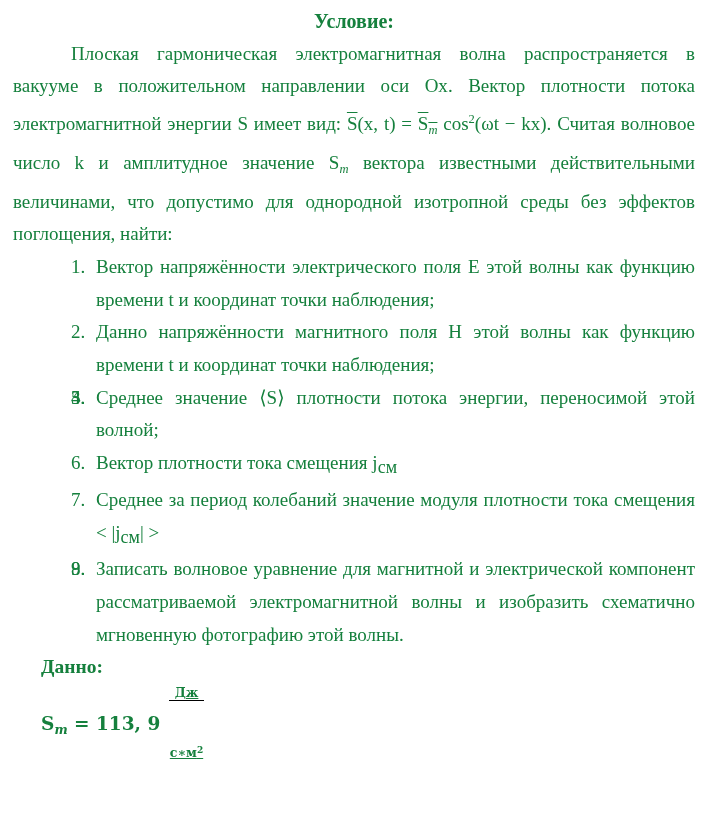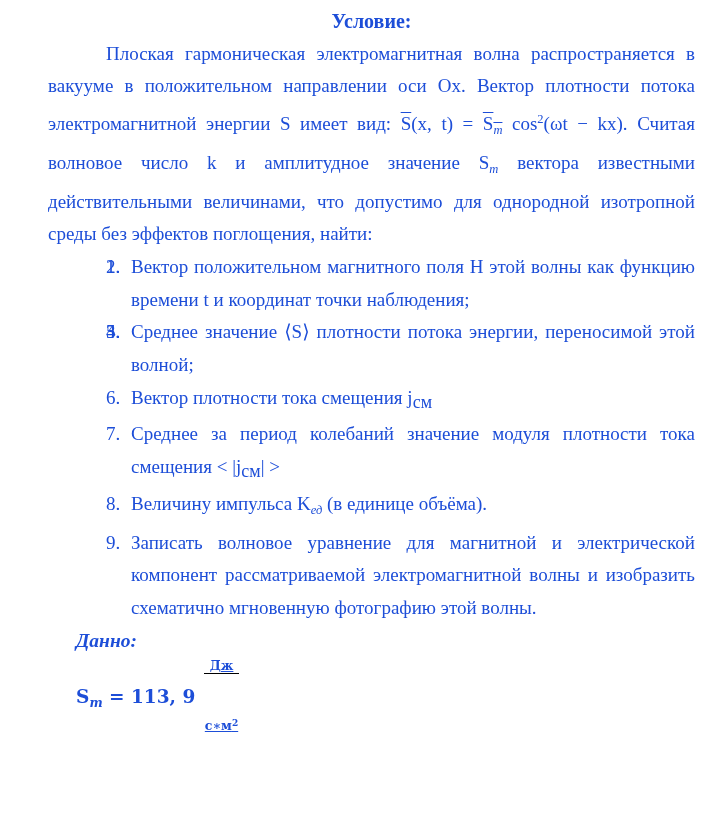--- a/index.html
+++ b/index.html
@@ -9,25 +9,25 @@
   }
   body {
     width: 726px;
     height: 833px;
     overflow: hidden;
   }
   .page {
     box-sizing: border-box;
     width: 726px;
     height: 833px;
-    padding: 5px 31px 0 48px;
+    padding: 5px 31px 0 13px;
     font-family: "Liberation Serif", serif;
     font-size: 19px;
     line-height: 32.7px;
-    color: #1d4ed8;
+    color: #15803d;
     background: #ffffff;
   }
   .title {
     text-align: center;
     font-weight: bold;
     font-size: 20px;
   }
   .intro {
     margin: 0;
     text-align: justify;
@@ -52,21 +52,20 @@
   .st-i   { }
   .st-sub  { font-size: 18px; vertical-align: -4px; }
   .st-subi { font-size: 12.5px; vertical-align: -4px; font-style: italic; }
   .st-sup  { font-size: 12.5px; vertical-align: 7px; }
   .st-over { text-decoration: overline; text-decoration-thickness: 1px; }
   
   .given-label {
     margin-left: 28px;
     font-weight: bold;
     font-size: 19.5px;
-    font-style: italic;
   }
   .given-line {
     margin-left: 28px;
     font-family: "DejaVu Serif", serif;
     font-weight: bold;
     font-size: 18.5px;
     line-height: 30px;
   }
   .given-line.sm-line { margin-top: 3px; line-height: 37px; }
   .frac {
@@ -93,24 +92,25 @@
 
 <div class="page">
 
   <div class="title">Условие:</div>
 
   <p class="intro"><span>Плоская гармоническая электромагнитная волна распространяется в вакууме в положительном направлении оси </span><span class="st-i">Ox</span><span>. Вектор плотности потока электромагнитной энергии </span><span class="st-i">S</span><span> имеет вид:  </span><span class="st-over"><span class="st-i">S</span></span><span>(</span><span class="st-i">x</span><span>, </span><span class="st-i">t</span><span>) = </span><span class="st-over"><span class="st-i">S</span><span class="st-subi">m</span></span><span> </span><span class="st-i">cos</span><span class="st-sup">2</span><span>(</span><span class="st-i">ω</span><span class="st-i">t</span><span> − </span><span class="st-i">k</span><span class="st-i">x</span><span>). Считая волновое число </span><span class="st-i">k</span><span> и амплитудное значение </span><span class="st-i">S</span><span class="st-subi">m</span><span> вектора известными действительными величинами, что допустимо для однородной изотропной среды без эффектов поглощения, найти:</span></p>
 
   <div class="items">
     <div class="item">
       <span class="num st-i">1.</span>
+      <span class="itext"><span>Вектор напряжённости электрического поля </span><span class="st-i">E</span><span> этой волны как функцию времени </span><span class="st-i">t</span><span> и координат точки наблюдения;</span></span>
     </div>
     <div class="item">
       <span class="num st-i">2.</span>
-      <span class="itext"><span>Вектор положительном магнитного поля </span><span class="st-i">H</span><span> этой волны как функцию времени </span><span class="st-i">t</span><span> и координат точки наблюдения;</span></span>
+      <span class="itext"><span>Данно напряжённости магнитного поля </span><span class="st-i">H</span><span> этой волны как функцию времени </span><span class="st-i">t</span><span> и координат точки наблюдения;</span></span>
     </div>
     <div class="item">
       <span class="num">3.</span>
     </div>
     <div class="item">
       <span class="num">4.</span>
     </div>
     <div class="item">
       <span class="num">5.</span>
       <span class="itext"><span>Среднее значение </span><span>⟨</span><span class="st-i">S</span><span>⟩</span><span> плотности потока энергии, переносимой этой волной;</span></span>
@@ -118,21 +118,20 @@
     <div class="item">
       <span class="num st-i">6.</span>
       <span class="itext"><span>Вектор плотности тока смещения </span><span class="st-i">j</span><span class="st-sub">см</span></span>
     </div>
     <div class="item">
       <span class="num st-i">7.</span>
       <span class="itext"><span>Среднее за период колебаний значение модуля плотности тока смещения &lt; |</span><span class="st-i">j</span><span class="st-sub">см</span><span>| &gt;</span></span>
     </div>
     <div class="item">
       <span class="num st-i">8.</span>
-      <span class="itext"><span>Величину импульса </span><span class="st-i">K</span><span class="st-subi">ед</span><span> (в единице объёма).</span></span>
     </div>
     <div class="item">
       <span class="num">9.</span>
       <span class="itext"><span>Записать волновое уравнение для магнитной и электрической компонент рассматриваемой электромагнитной волны и изобразить схематично мгновенную фотографию этой волны.</span></span>
     </div>
   </div>
 
   <div class="given-label">Данно:</div>
   <div class="given-line sm-line"><span class="st-i">S</span><span class="st-subi">m</span><span> = 113, 9 </span><span class="frac"><span class="fnum"><span>Дж</span></span><span class="fden"><span>с∗м</span><span class="st-sup">2</span></span></span></div>
 

